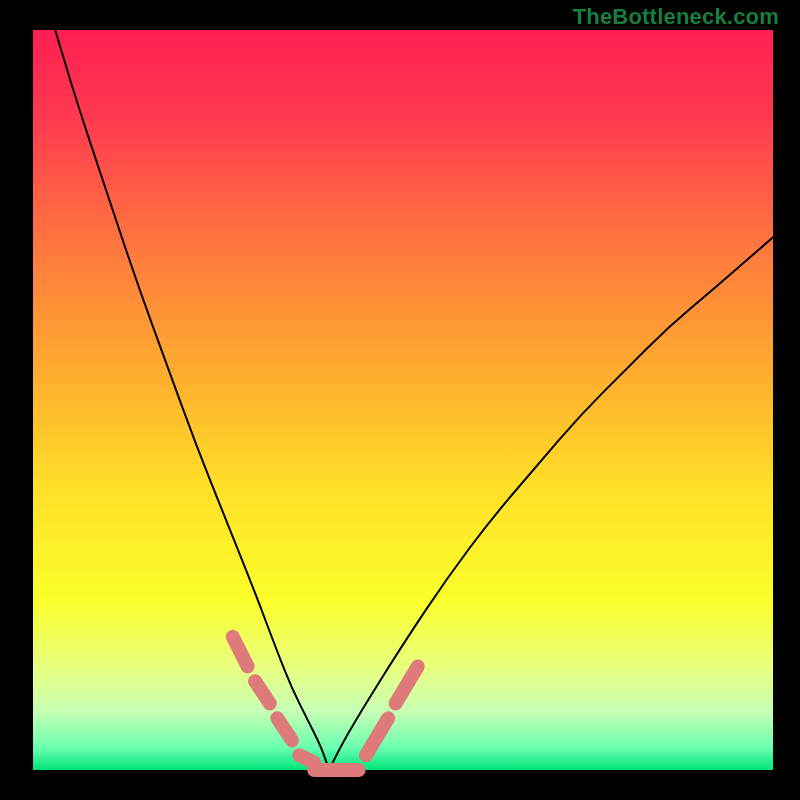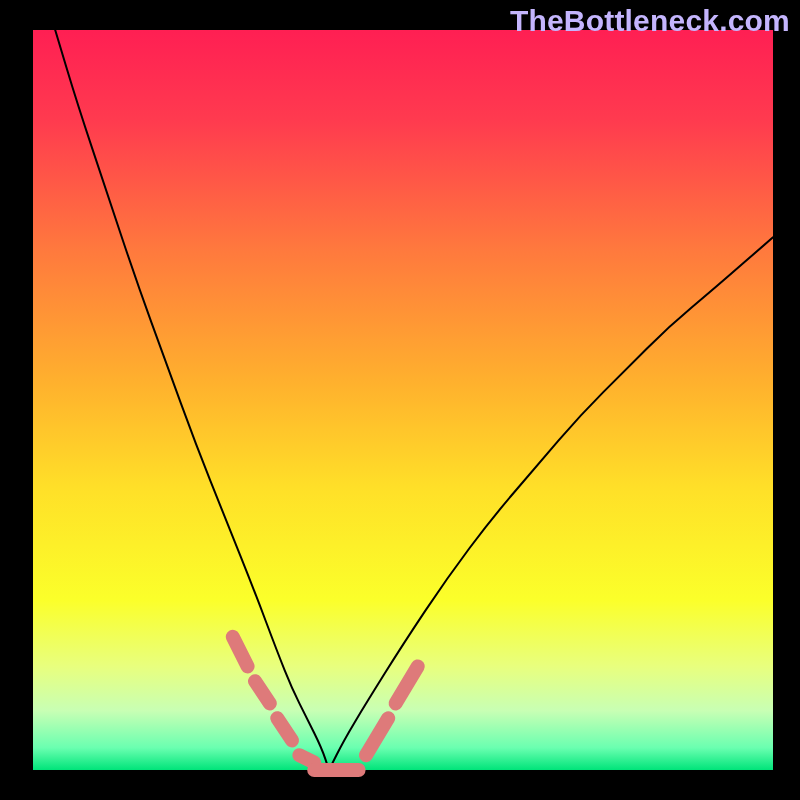--- a/index.html
+++ b/index.html
@@ -12,25 +12,25 @@
   }
   .frame {
     position: relative;
     width: 800px;
     height: 800px;
     background: #000;
   }
   .watermark {
     position: absolute;
     top: 4px;
-    right: 10px;
+    right: 21px;
     font-family: Arial, Helvetica, sans-serif;
-    font-size: 30px;
+    font-size: 22px;
     font-weight: 600;
-    color: #c4b5fd;
+    color: #15803d;
     letter-spacing: 0.2px;
     z-index: 10;
   }
   svg {
     position: absolute;
     top: 0;
     left: 0;
   }
   .curve {
     fill: none;

